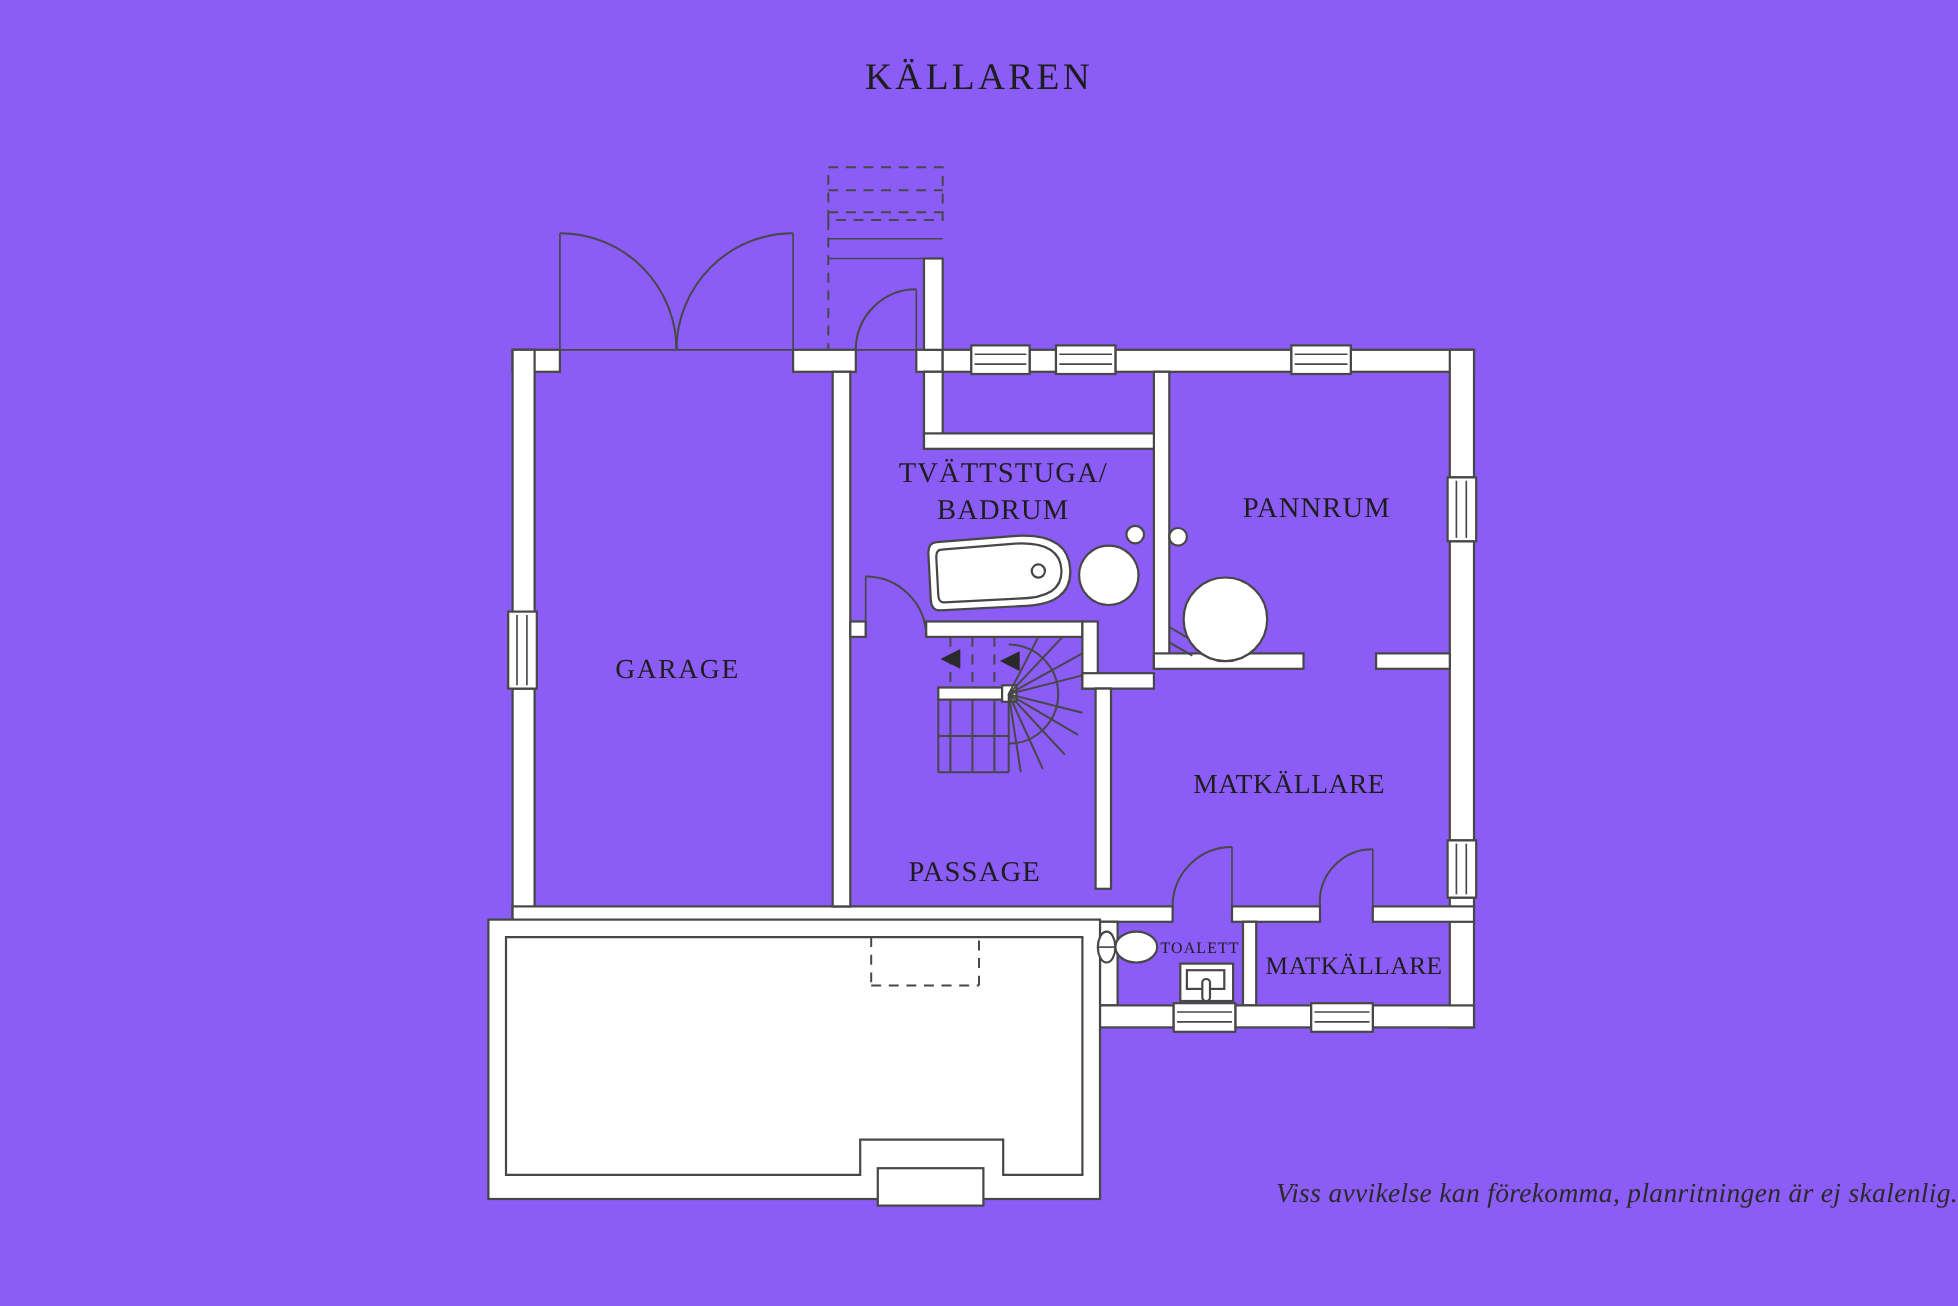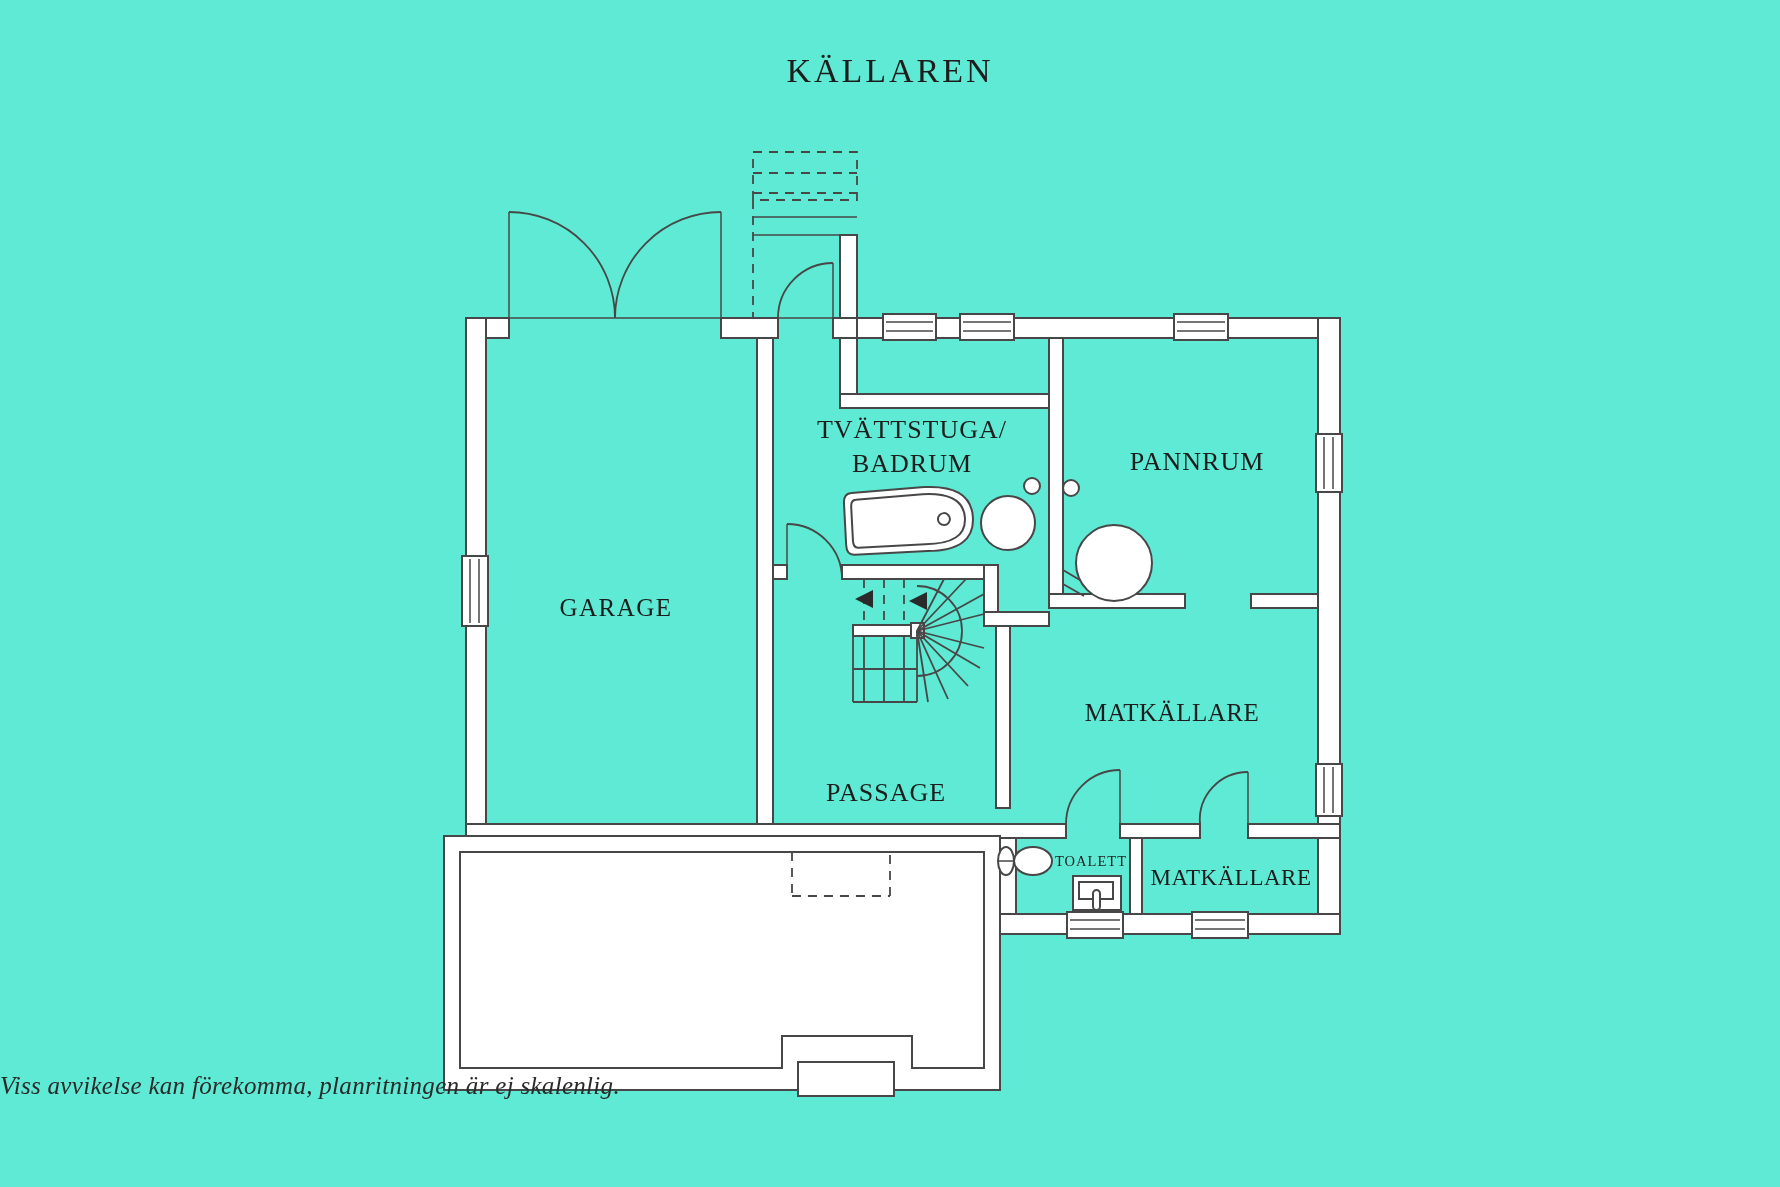--- a/index.html
+++ b/index.html
@@ -1,20 +1,20 @@
 <!DOCTYPE html>
 <html><head>
 <meta charset="utf-8">
 <style>
   html,body{margin:0;padding:0;background:#ffffff;}
-  #stage{position:relative;width:1780px;height:1187px;background:#5eead4;overflow:hidden;
+  #stage{position:relative;width:1780px;height:1187px;background:#8b5cf6;overflow:hidden;
          font-family:"Liberation Serif", serif;color:#1d1d1d;}
   #plan-title{position:absolute;top:52px;left:0;width:100%;text-align:center;
       font-size:34px;letter-spacing:3px;color:#1d1d1d;font-weight:500;}
-  #plan-caption{position:absolute;top:1072px;left:0;width:100%;text-align:left;
+  #plan-caption{position:absolute;top:1072px;left:0;width:100%;text-align:right;
       font-style:italic;font-size:25px;letter-spacing:0.3px;color:#2a2a2a;}
   svg{position:absolute;left:0;top:0;}
   .w{fill:#ffffff;stroke:#474747;stroke-width:2px;}
   .ln{fill:none;stroke:#474747;stroke-width:1.8px;}
   .thin{fill:none;stroke:#474747;stroke-width:1.5px;}
   .dash{fill:none;stroke:#474747;stroke-width:1.8px;stroke-dasharray:9 7;}
   .fix{fill:#ffffff;stroke:#474747;stroke-width:2px;}
   .arrow{fill:#2a2a2a;stroke:none;}
   .lbl{fill:#1d1d1d;stroke:none;font-family:"Liberation Serif", serif;
        font-size:26px;letter-spacing:1px;text-anchor:middle;}

